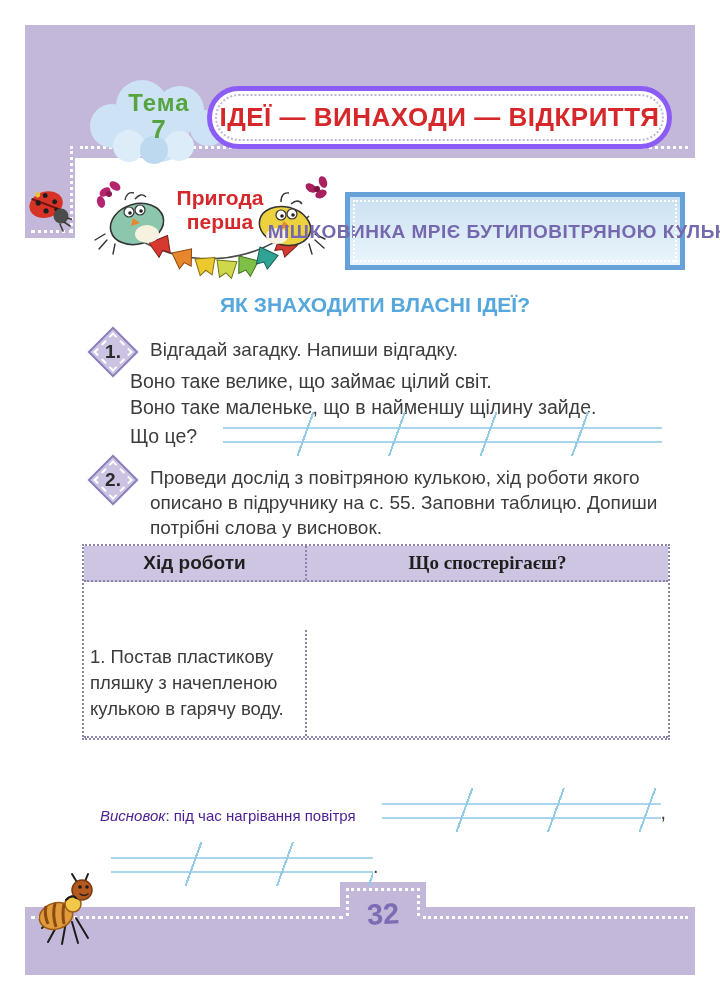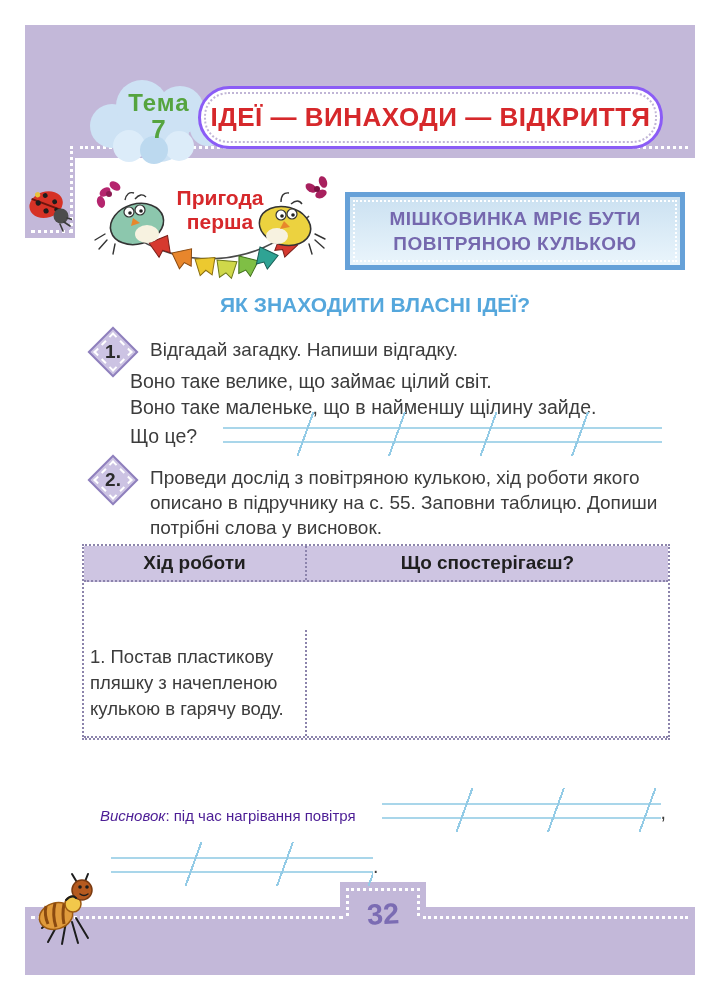--- a/index.html
+++ b/index.html
@@ -15,29 +15,29 @@
 
   .dotline-h{position:absolute;border-top:3px dotted #ffffff;height:0;}
   .dotline-v{position:absolute;border-left:3px dotted #ffffff;width:0;}
 
   
   .cloud-wrap{position:absolute;left:84px;top:74px;width:150px;height:92px;}
   .theme-label{position:absolute;left:0;top:16px;width:150px;text-align:center;color:#55a43f;font-weight:bold;font-size:24px;line-height:26px;letter-spacing:1px;}
   .theme-num{font-size:26px;}
 
   
-  .title-box{position:absolute;left:198px;top:86px;width:465px;height:63px;background:#ffffff;border:3px solid #8b5cf6;border-radius:32px;display:flex;align-items:center;justify-content:center;}
+  .title-box{position:absolute;left:207px;top:86px;width:465px;height:63px;background:#ffffff;border:5px solid #8b5cf6;border-radius:32px;display:flex;align-items:center;justify-content:center;}
   .title-box::before{content:"";position:absolute;inset:3px;border:2px dotted #c0b5d6;border-radius:24px;}
   .title-text{color:#d6282b;font-weight:bold;font-size:26px;letter-spacing:0.5px;white-space:nowrap;}
 
   
   .adventure-label{position:absolute;left:160px;top:186px;width:120px;text-align:center;color:#d6282b;font-weight:bold;font-size:21px;line-height:24px;}
 
   
-  .story-box{position:absolute;left:345px;top:192px;width:340px;height:78px;border:5px solid #66a1d8;background:linear-gradient(180deg,#cbe1f1,#eaf5fc);display:flex;flex-direction:column;align-items:center;justify-content:center;}
+  .story-box{position:absolute;left:345px;top:192px;width:340px;height:78px;border:5px solid #66a1d8;background:linear-gradient(180deg,#cbe1f1,#eaf5fc);display:flex;flex-direction:row;align-items:center;justify-content:center;}
   .story-box::before{content:"";position:absolute;inset:3px;border:2px dotted #ffffff;}
   .story-line{color:#7568ae;font-weight:bold;font-size:19px;line-height:25px;letter-spacing:0.5px;white-space:nowrap;}
 
   .section-heading{position:absolute;left:85px;top:293px;width:580px;text-align:center;color:#55a7dc;font-weight:bold;font-size:21px;}
 
   
   .task{position:absolute;display:flex;align-items:flex-start;}
   .task1{left:88px;top:330px;}
   .task2{left:88px;top:458px;}
   .badge-box{width:52px;height:52px;position:relative;flex:0 0 52px;}
@@ -60,21 +60,21 @@
       linear-gradient(#a9d6ea,#a9d6ea);
     background-size:auto, 100% 2px, 100% 2px;
     background-position:0 0, 0 15px, 0 29px;
     background-repeat:repeat, no-repeat, no-repeat;}
 
   
   .exp-table{position:absolute;left:82px;top:544px;width:588px;border:2px dotted #8c84ac;}
   .exp-header{display:flex;background:#cec5e2;border-bottom:2px dotted #8c84ac;}
   .exp-h1{width:223px;border-right:2px dotted #8c84ac;}
   .exp-h1,.exp-h2{padding:6px 4px;text-align:center;font-weight:bold;font-size:19px;color:#1f1f1f;}
-  .exp-h2{flex:1;}
+  .exp-h2{flex:1;font-family:Liberation Serif, serif;}
   .exp-row{display:flex;}
   .exp-row.first{border-bottom:2px dotted #8c84ac;margin-top:48px;}
   .exp-step{width:223px;border-right:2px dotted #8c84ac;padding:14px 8px 14px 6px;font-size:18.5px;line-height:26px;color:#3c3c3c;min-height:97px;}
   .exp-obs{flex:1;min-height:97px;}
 
   
   .concl1{position:absolute;left:100px;top:788px;width:566px;display:flex;align-items:flex-end;}
   .concl2{position:absolute;left:85px;top:842px;width:560px;display:flex;align-items:flex-end;}
   .concl-text{color:#4c1d95;font-size:15px;padding-bottom:8px;white-space:nowrap;}
   .concl-label{font-style:italic;}

